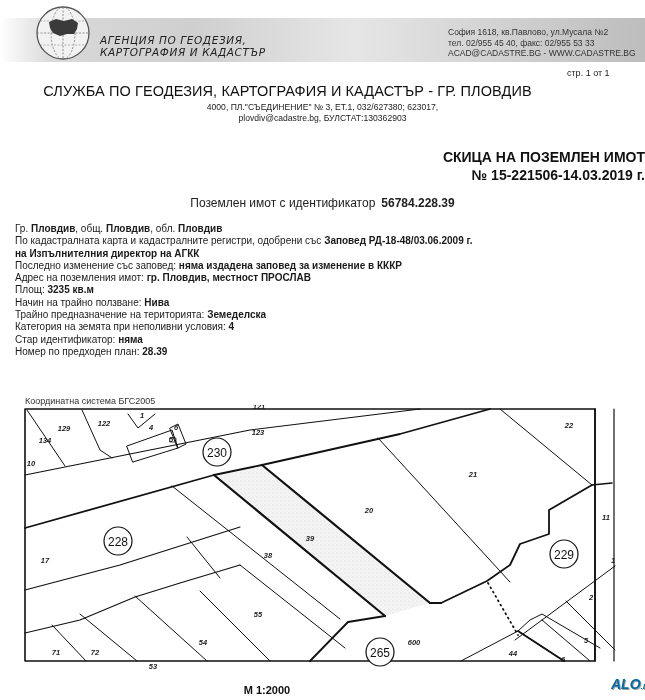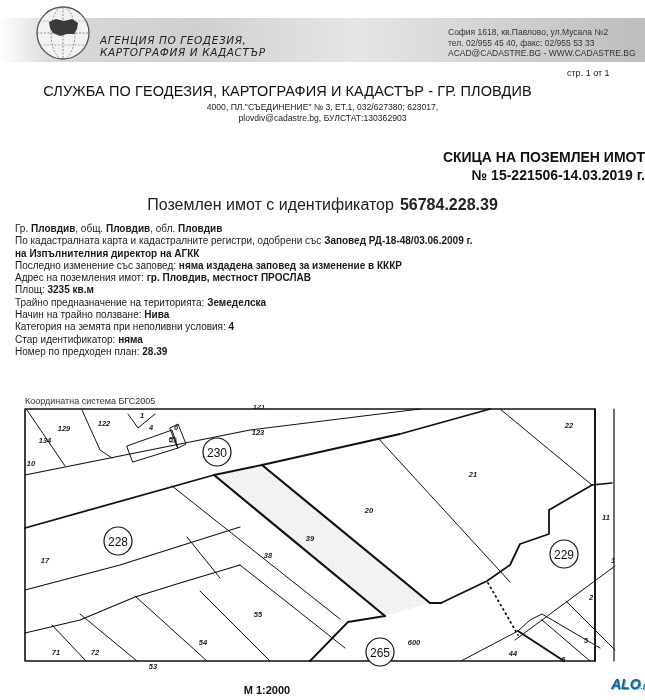--- a/index.html
+++ b/index.html
@@ -6,21 +6,21 @@
   body { width: 645px; height: 700px; position: relative; overflow: hidden; font-family: "Liberation Sans", sans-serif; color: #1a1a1a; }
   .header-band { position: absolute; left: 0; top: 18px; width: 645px; height: 44px;
     background: linear-gradient(90deg, #ffffff 0%, #d9d9d9 8%, #cfcfcf 30%, #e6e6e6 55%, #d4d4d4 75%, #bdbdbd 100%); }
   .logo { position: absolute; left: 34px; top: 4px; width: 58px; height: 58px; }
   .agency-name { position: absolute; left: 100px; top: 34px; font-size: 10.5px; line-height: 12px; font-style: italic; letter-spacing: 0.6px; color: #222; font-family: "DejaVu Sans", sans-serif; }
   .contact { position: absolute; left: 448px; top: 27px; font-size: 8.5px; line-height: 10.5px; color: #333; }
   .page-num { position: absolute; left: 567px; top: 68px; font-size: 9px; color: #222; }
   .office-title { position: absolute; left: 0; width: 575px; top: 83px; text-align: center; font-size: 14.5px; letter-spacing: 0.1px; color: #111; }
   .office-addr { position: absolute; left: 0; width: 645px; top: 102px; text-align: center; font-size: 8.6px; line-height: 11px; color: #222; }
   .doc-title { position: absolute; left: 0; width: 645px; top: 148px; text-align: right; font-size: 14px; font-weight: bold; line-height: 18px; color: #111; }
-  .ident-line { position: absolute; left: 0; width: 645px; top: 196px; text-align: center; font-size: 16px; color: #222; }
+  .ident-line { position: absolute; left: 0; width: 645px; top: 196px; text-align: center; font-size: 12px; color: #222; }
   .ident-line b { font-weight: bold; margin-left: 6px; }
   .info { position: absolute; left: 15px; top: 223px; font-size: 10px; line-height: 12.3px; color: #1a1a1a; }
   .info div { white-space: nowrap; }
   .info b { font-weight: bold; text-align: right; }
   .coord-label { position: absolute; left: 25px; top: 396px; font-size: 9px; color: #333; }
   .map { position: absolute; left: 0; top: 405px; }
   .scale { position: absolute; left: 0; width: 534px; top: 684px; text-align: center; font-size: 11px; font-weight: bold; color: #111; }
   .watermark { position: absolute; left: 611px; top: 676px; font-size: 14px; font-weight: bold; font-style: italic; color: #0369a1; text-shadow: 1px 1px 0 #9e9e9e; }
   .watermark small { font-size: 8px; }
 </style>
@@ -78,24 +78,24 @@
   <div>
     <span>Последно изменение със заповед: </span><b>няма издадена заповед за изменение в КККР</b>
   </div>
   <div>
     <span>Адрес на поземления имот: </span><b>гр. Пловдив, местност ПРОСЛАВ</b>
   </div>
   <div>
     <span>Площ: </span><b>3235 кв.м</b>
   </div>
   <div>
+    <span>Начин на трайно ползване: </span><b>Нива</b>
+  </div>
+  <div>
     <span>Трайно предназначение на територията: </span><b>Земеделска</b>
-  </div>
-  <div>
-    <span>Начин на трайно ползване: </span><b>Нива</b>
   </div>
   <div>
     <span>Категория на земята при неполивни условия: </span><b>4</b>
   </div>
   <div>
     <span>Стар идентификатор: </span><b>няма</b>
   </div>
   <div>
     <span>Номер по предходен план: </span><b>28.39</b>
   </div>

